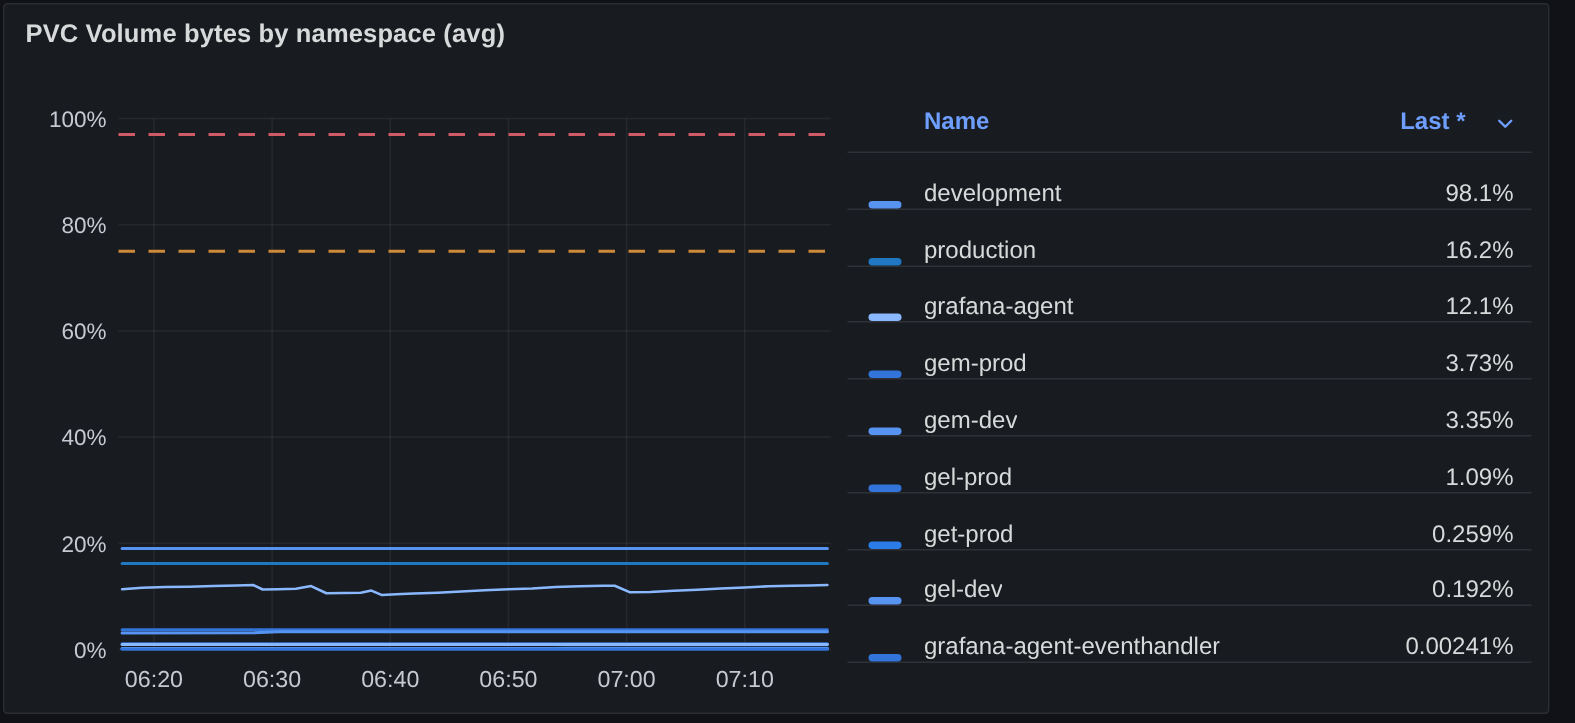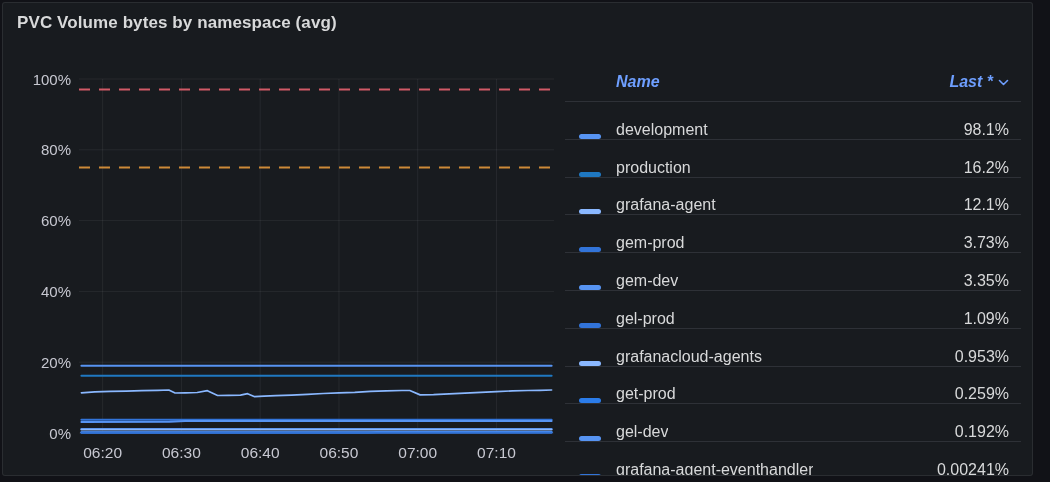--- a/index.html
+++ b/index.html
@@ -31,25 +31,25 @@
   svg.chart text{ font-family:"Liberation Sans", sans-serif; }
 
   .legend{
     position:absolute; left:562px; top:60px; width:456px;
     font-size:16px;
   }
   .legend-header{
     display:flex; align-items:center;
     height:39px; padding:0 12px 0 51px;
     border-bottom:1px solid var(--separator);
-    color:var(--link); font-weight:600;font-style:italic;
+    color:var(--link); font-weight:600;
   }
   .legend-header .col-name{ cursor:pointer; }
   .legend-header .col-value{
-    margin-left:auto; display:flex; align-items:center; gap:5px; cursor:pointer;
+    margin-left:auto; display:flex; align-items:center; gap:21px; cursor:pointer;
   }
   .legend-row{
     display:flex; align-items:flex-end;
     height:37.8px; padding:0 12px 0 14px;
     border-bottom:1px solid var(--separator);
     cursor:pointer;
   }
   .legend-row .marker{
     width:22px; height:5px; border-radius:3px; flex:0 0 22px; margin-right:15px;
   }
@@ -145,25 +145,20 @@
     <span class="row-name">gem-dev</span>
     <span class="row-value">3.35%</span>
   </div>
 
   <div class="legend-row">
     <span class="marker" style="background: rgb(50, 116, 217);"></span>
     <span class="row-name">gel-prod</span>
     <span class="row-value">1.09%</span>
   </div>
 
-  <div class="legend-row">
-    <span class="marker" style="background: rgb(138, 184, 255);"></span>
-    <span class="row-name">grafanacloud-agents</span>
-    <span class="row-value">0.953%</span>
-  </div>
 
   <div class="legend-row">
     <span class="marker" style="background: rgb(43, 124, 233);"></span>
     <span class="row-name">get-prod</span>
     <span class="row-value">0.259%</span>
   </div>
 
   <div class="legend-row">
     <span class="marker" style="background: rgb(87, 148, 242);"></span>
     <span class="row-name">gel-dev</span>

